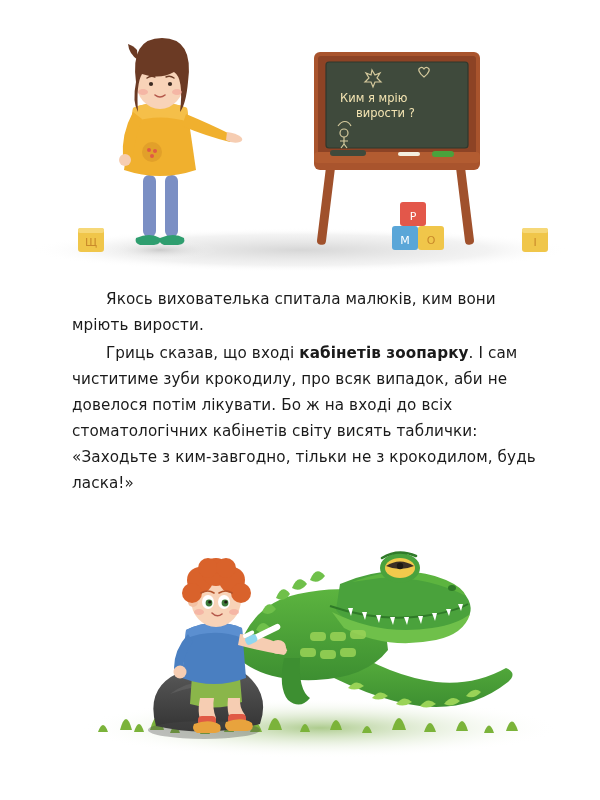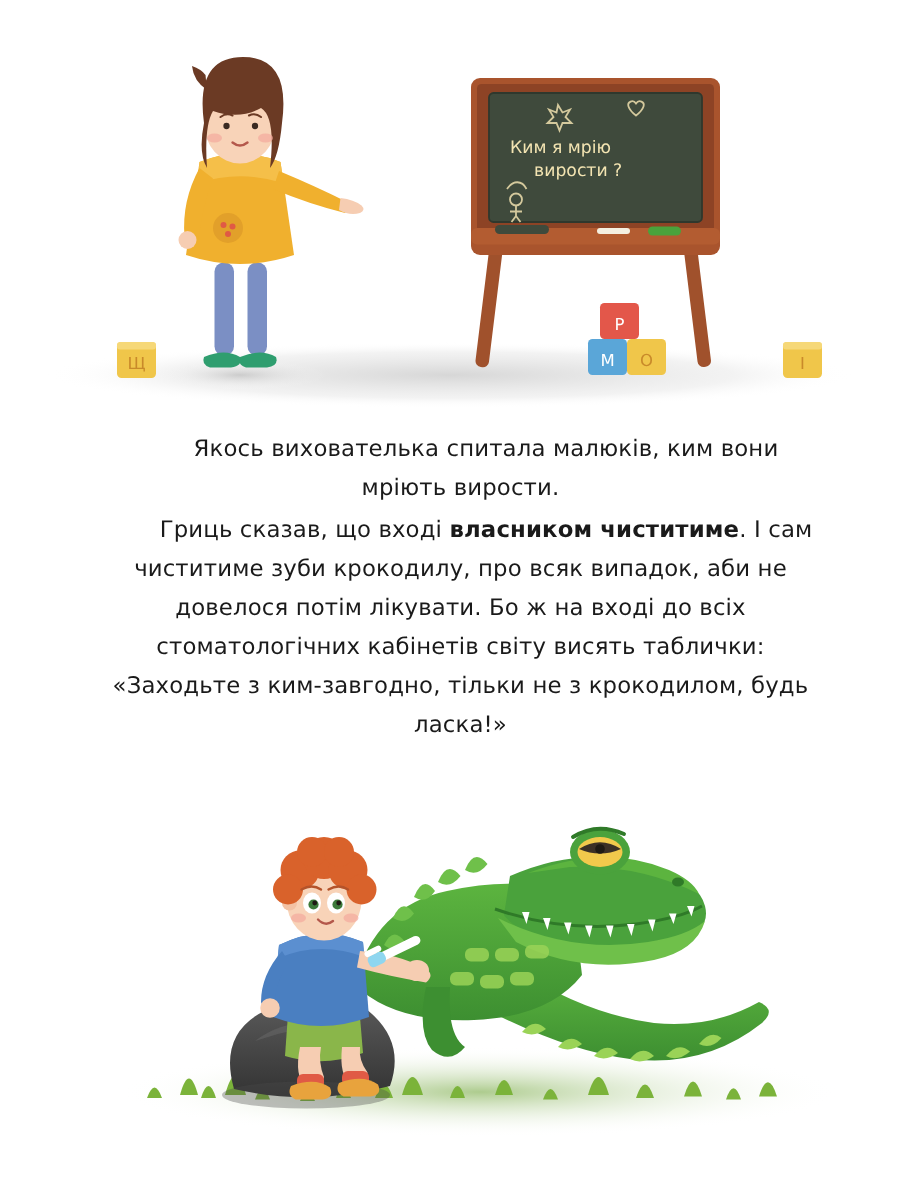--- a/index.html
+++ b/index.html
@@ -34,21 +34,20 @@
   .text-block {
     position: absolute;
     left: 72px;
     top: 286px;
     width: 470px;
     font-family: "DejaVu Sans", sans-serif;
     font-size: 15.2px;
     line-height: 26px;
     color: #1a1a1a;
     letter-spacing: 0.1px;
-    text-align: center;
   }
   .para {
     margin: 0 0 0 0;
     text-indent: 34px;
   }
   .para + .para {
     margin-top: 2px;
   }
   .para b {
     font-weight: 700;
@@ -170,21 +169,21 @@
           <rect x="522" y="228" width="26" height="24" rx="3" fill="#f0c64a"></rect>
           <rect x="522" y="228" width="26" height="5" rx="2" fill="#f6d878"></rect>
           <text x="535" y="246" text-anchor="middle" font-family="DejaVu Sans, sans-serif" font-size="11" fill="#c98a2a">І</text>
         </g>
       </g>
     </svg>
   </div>
 
   <div class="text-block">
     <p class="para">Якось вихователька спитала малюків, ким вони мріють вирости.</p>
-    <p class="para"><span>Гриць сказав, що вході </span><b>власником чиститиме</b><span>. І сам чиститиме зуби крокодилу, про всяк випадок, аби не довелося потім лікувати. Бо ж на вході до всіх стоматологічних кабінетів світу висять таблички: «Заходьте з ким-завгодно, тільки не з крокодилом, будь ласка!»</span></p>
+    <p class="para"><span>Гриць сказав, що вході </span><b>кабінетів зоопарку</b><span>. І сам чиститиме зуби крокодилу, про всяк випадок, аби не довелося потім лікувати. Бо ж на вході до всіх стоматологічних кабінетів світу висять таблички: «Заходьте з ким-завгодно, тільки не з крокодилом, будь ласка!»</span></p>
   </div>
 
   <div class="illo-bottom">
     <svg width="600" height="320" viewBox="0 0 600 320" xmlns="http://www.w3.org/2000/svg">
       <defs>
         <radialGradient id="grassShadow" cx="50%" cy="50%" r="50%">
           <stop offset="0%" stop-color="#6aa131" stop-opacity="0.55"></stop>
           <stop offset="100%" stop-color="#ffffff" stop-opacity="0"></stop>
         </radialGradient>
         <linearGradient id="crocBody" x1="0" y1="0" x2="0" y2="1">

